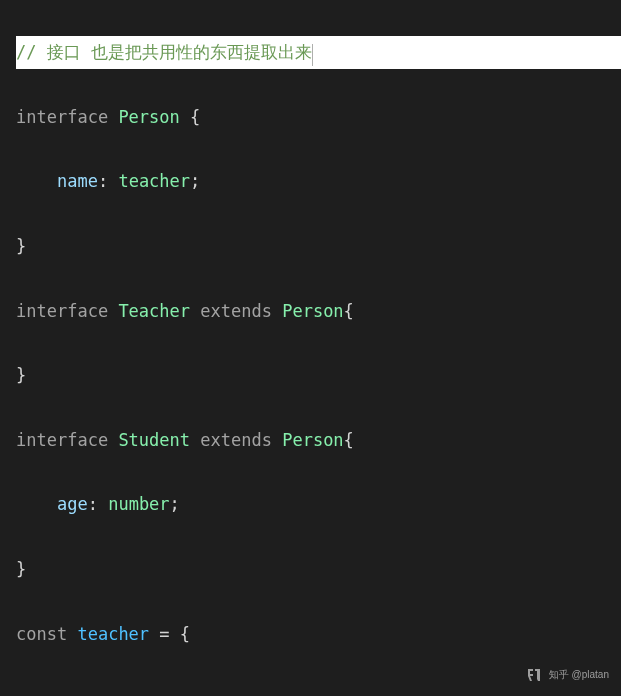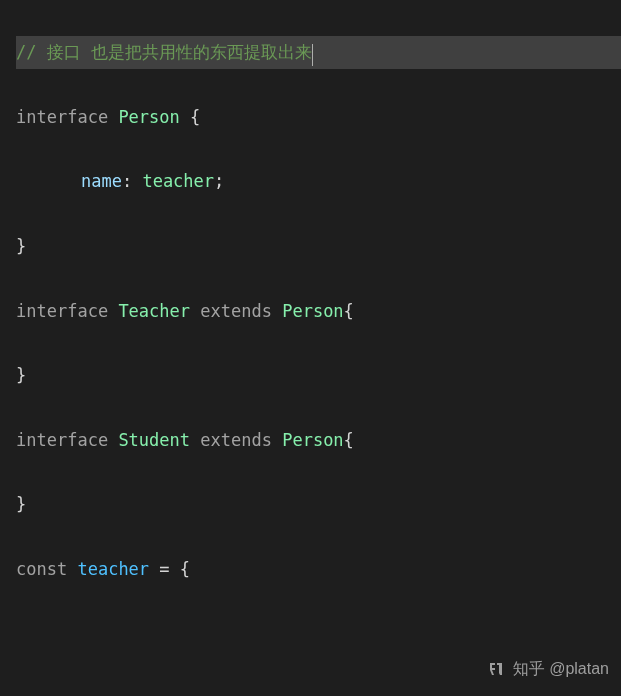--- a/index.html
+++ b/index.html
@@ -19,64 +19,65 @@
       position: relative;
     }
     .editor {
       padding: 4px 0 0 16px;
       white-space: pre;
     }
     .line {
       display: block;
     }
     .current-line {
-      background-color: #404040;
+      background-color: #ffffff;
       position: relative;
     }
     .comment { color: #6a9955; }
     .keyword-blue { color: #a3a3a3; }
     .type-green { color: #86efac; }
-    .property { color: #9cdcfe; margin-left: 24px; }
+    .property { color: #9cdcfe; }
     .variable { color: #4fc1ff; }
     .punctuation { color: #d4d4d4; }
     .cursor {
       display: inline-block;
       width: 1px;
       height: 22px;
       background-color: #aeafad;
       vertical-align: text-top;
       position: relative;
       top: 2px;
     }
     .watermark {
       position: absolute;
       bottom: 12px;
       right: 12px;
       color: #9e9e9e;
-      font-size: 16px;
+      font-size: 10px;
       font-family: Arial, sans-serif;
     }
     .watermark-logo {
       display: inline-flex;
       align-items: center;
       margin-right: 4px;
       vertical-align: middle;
     }
   </style>
 </head>
 <body>
 
 <div class="editor">
 <span class="line current-line"><span class="comment">// 接口 也是把共用性的东西提取出来</span><span class="cursor"></span></span>
 <span class="line"><span class="keyword-blue">interface</span> <span class="type-green">Person</span> <span class="punctuation">{</span></span>
 <span class="line"><span>    </span><span class="property">name</span><span class="punctuation">:</span> <span class="type-green">teacher</span><span class="punctuation">;</span></span>
 <span class="line"><span class="punctuation">}</span></span>
 <span class="line"><span class="keyword-blue">interface</span> <span class="type-green">Teacher</span> <span class="keyword-blue">extends</span> <span class="type-green">Person</span><span class="punctuation">{</span></span>
 <span class="line"><span class="punctuation">}</span></span>
 <span class="line"><span class="keyword-blue">interface</span> <span class="type-green">Student</span> <span class="keyword-blue">extends</span> <span class="type-green">Person</span><span class="punctuation">{</span></span>
+<span class="line"><span>    </span><span class="property">age</span><span class="punctuation">:</span> <span class="type-green">number</span><span class="punctuation">;</span></span>
 <span class="line"><span class="punctuation">}</span></span>
 <span class="line"><span class="keyword-blue">const</span> <span class="variable">teacher</span><span class="punctuation"> = </span><span class="punctuation">{</span></span>
 
 
 
 
 
 
 
 

